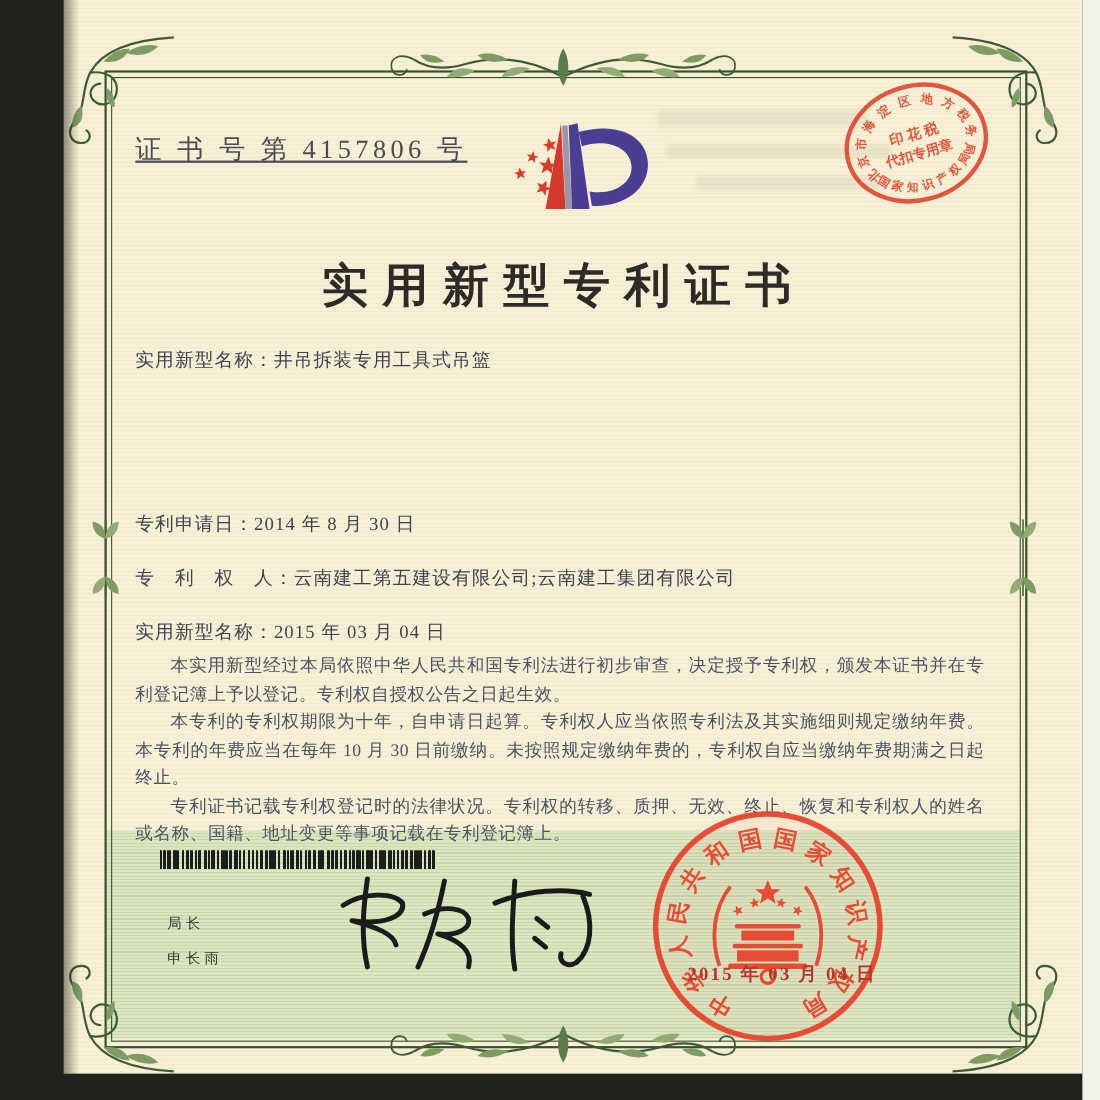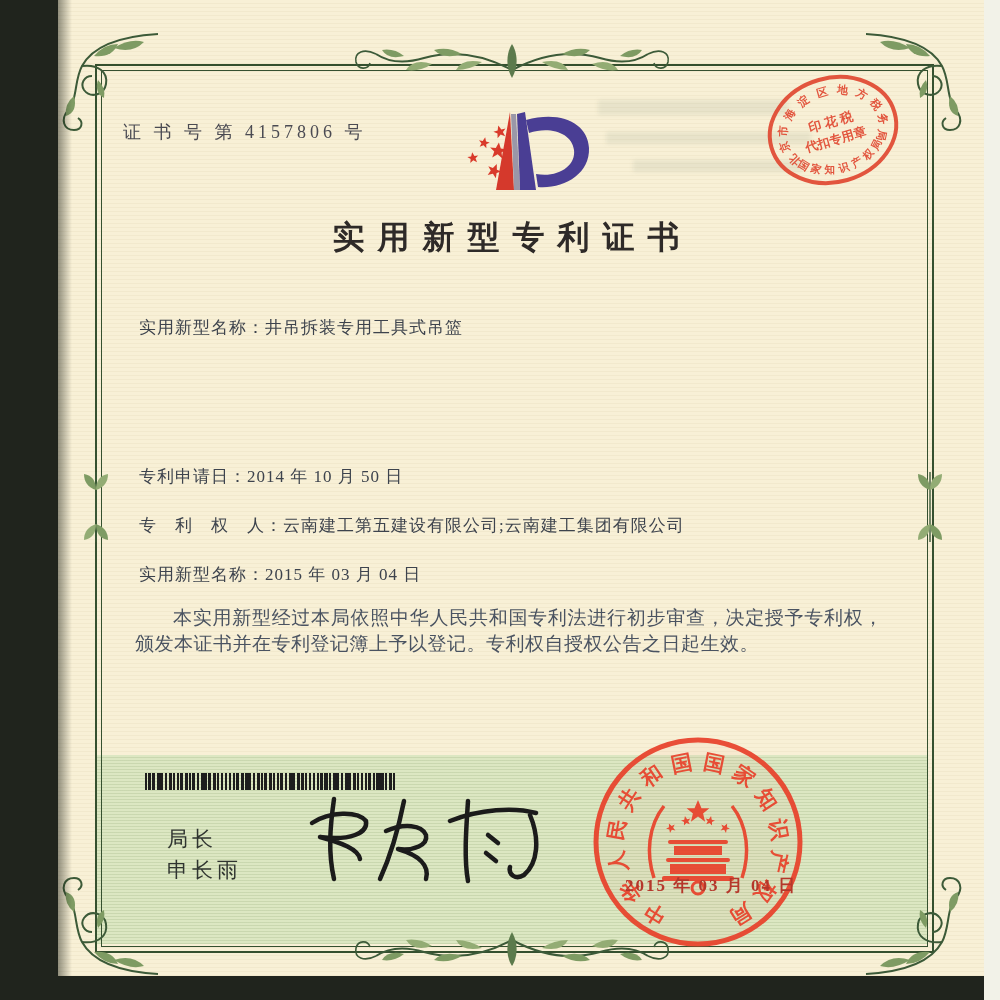--- a/index.html
+++ b/index.html
@@ -24,34 +24,34 @@
     left:39px;top:755px;width:831px;height:189px;
     background:#dce7c2;
     background-image:repeating-linear-gradient(0deg,rgba(90,120,60,.14) 0 1px,transparent 1px 3px);
     z-index:1;
   }
   
   .frame{left:37px;top:64px;width:835px;height:885px;border:2px solid #35502f;z-index:2;pointer-events:none;}
   .frame::after{content:"";position:absolute;inset:4px;border:1px solid #35502f;}
   .ornament{z-index:4;pointer-events:none;}
   
-  .cert-no{left:65px;top:120px;font-size:18px;letter-spacing:4px;color:#4a4a52;z-index:5;}
-  .title{left:37px;top:216px;width:835px;text-align:center;font-size:32px;font-weight:bold;
+  .cert-no{left:65px;top:120px;font-size:24px;letter-spacing:4px;color:#4a4a52;z-index:5;text-decoration:underline;}
+  .title{left:37px;top:232px;width:835px;text-align:center;font-size:42px;font-weight:bold;
     color:#2e2a28;letter-spacing:13px;z-index:5;}
   .field{left:65px;width:790px;font-size:17px;color:#3d434d;letter-spacing:1px;z-index:5;white-space:nowrap;}
-  .field .flabel{color:#3d434d;margin-left:16px;}
+  .field .flabel{color:#3d434d;}
   .paras{left:65px;top:593px;width:772px;z-index:5;color:#4a5361;}
-  .paras p{margin:12px;font-size:19px;line-height:25.5px;text-align:justify;text-indent:2em;letter-spacing:.5px;font-family:Liberation Serif, serif;}
+  .paras p{margin:0;font-size:16px;line-height:25.5px;text-align:justify;text-indent:2em;letter-spacing:.5px;font-family:Liberation Serif, serif;}
   .barcode{left:87px;top:773px;width:252px;height:17px;z-index:5;
     background-image:
       repeating-linear-gradient(90deg,#1d1d1d 0 2px,transparent 2px 4px),
       repeating-linear-gradient(90deg,#1d1d1d 0 1px,transparent 1px 7px),
       repeating-linear-gradient(90deg,transparent 0 3px,#1d1d1d 3px 5px,transparent 5px 11px);
   }
-  .director{left:109px;top:824px;font-size:21px;color:#2f3430;letter-spacing:4px;z-index:5;line-height:31px;}
+  .director{left:94px;top:824px;font-size:13px;color:#2f3430;letter-spacing:4px;z-index:5;line-height:31px;}
   .signature{left:242px;top:786px;width:250px;height:102px;z-index:6;}
   .seal{left:530px;top:732px;width:220px;height:220px;z-index:5;opacity:.92;}
   .seal-date{left:567px;top:874px;font-size:17px;font-weight:bold;color:#b5372b;letter-spacing:2px;z-index:6;}
   .tax-stamp{left:705px;top:70px;width:140px;height:120px;z-index:5;transform:rotate(-16deg);opacity:.9;}
   .footer{left:37px;top:918px;width:835px;text-align:center;font-size:14px;color:#3f4a3f;letter-spacing:3px;z-index:5;}
   .bleed{position:absolute;background:rgba(140,155,135,.15);filter:blur(2px);z-index:2;border-radius:2px;}
   svg text{font-family:"Liberation Serif","DejaVu Serif",serif;}
 </style>
 </head>
 <body>
@@ -171,26 +171,28 @@
         <text transform="translate(27.6 33.9) rotate(328.0)" text-anchor="middle" dominant-baseline="middle" font-size="10.5">权</text>
         <text transform="translate(38.6 26.8) rotate(312.0)" text-anchor="middle" dominant-baseline="middle" font-size="10.5">局</text>
       </g>
     <text x="70" y="56" text-anchor="middle" font-size="13" font-weight="bold" fill="#e0452e">印 花 税</text>
     <text x="70" y="74" text-anchor="middle" font-size="12.5" font-weight="bold" fill="#e0452e">代扣专用章</text>
   </svg>
 
   <div class="abs title">实用新型专利证书</div>
 
   <div class="abs field" style="top:316px"><span class="flabel">实用新型名称：</span><span>井吊拆装专用工具式吊篮</span></div>
-  <div class="abs field" style="top:465px"><span class="flabel">专利申请日：</span><span>2014 年 10 月 50 日</span></div>
+  <div class="abs field" style="top:465px"><span class="flabel">专利申请日：</span><span>2014 年 8 月 30 日</span></div>
   <div class="abs field" style="top:514px"><span class="flabel">专　利　权　人：</span><span>云南建工第五建设有限公司;云南建工集团有限公司</span></div>
   <div class="abs field" style="top:563px"><span class="flabel">实用新型名称：</span><span>2015 年 03 月 04 日</span></div>
 
   <div class="abs paras">
     <p>本实用新型经过本局依照中华人民共和国专利法进行初步审查，决定授予专利权，颁发本证书并在专利登记簿上予以登记。专利权自授权公告之日起生效。</p>
+    <p>本专利的专利权期限为十年，自申请日起算。专利权人应当依照专利法及其实施细则规定缴纳年费。本专利的年费应当在每年 10 月 30 日前缴纳。未按照规定缴纳年费的，专利权自应当缴纳年费期满之日起终止。</p>
+    <p>专利证书记载专利权登记时的法律状况。专利权的转移、质押、无效、终止、恢复和专利权人的姓名或名称、国籍、地址变更等事项记载在专利登记簿上。</p>
   </div>
 
   <div class="abs barcode"></div>
 
   <div class="abs director">
     <div>局长</div>
     <div>申长雨</div>
   </div>
 
   <svg class="abs signature" viewBox="0 0 250 100" fill="none" stroke="#1b1b1b" stroke-width="4.5" stroke-linecap="round" stroke-linejoin="round">

